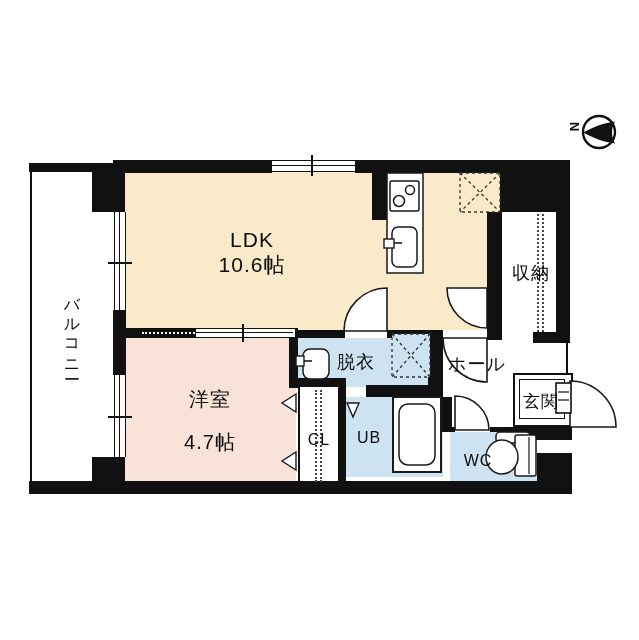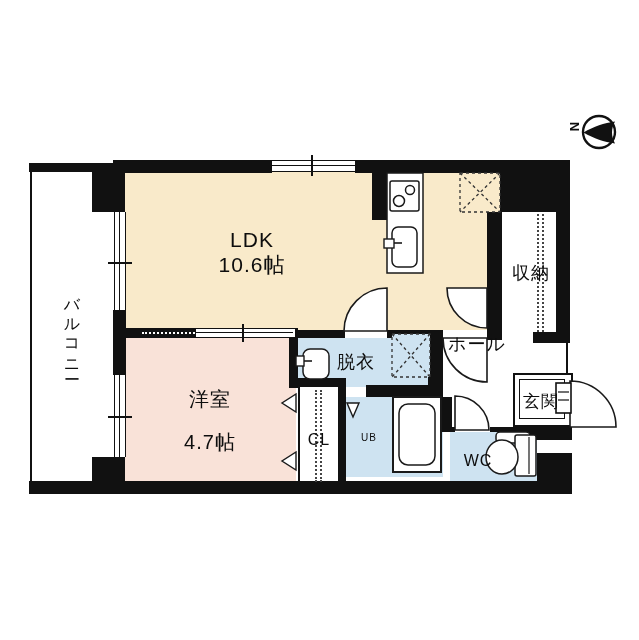--- a/index.html
+++ b/index.html
@@ -143,21 +143,21 @@
     <circle cx="599" cy="132" r="16" fill="#fff" stroke="#111" stroke-width="2.4"></circle>
     <path d="M583.5,132.5 C594,126.5 604,123 615,121.5 C611,128.5 611,136.5 615,143.5 C604,142 594,138.5 583.5,132.5 Z" fill="#111"></path>
   </svg>
 
   <div class="lbl vert" style="left:72px;top:330px;font-size:16px;">バルコニー</div>
   <div class="lbl" style="left:252px;top:239px;font-size:21px;">LDK</div>
   <div class="lbl" style="left:252px;top:264px;font-size:21px;">10.6帖</div>
   <div class="lbl" style="left:210px;top:399px;font-size:20px;">洋室</div>
   <div class="lbl" style="left:210px;top:442px;font-size:20px;">4.7帖</div>
   <div class="lbl" style="left:356px;top:362px;font-size:18px;">脱衣</div>
-  <div class="lbl" style="left:477px;top:344px;font-size:18px;">ホール</div>
+  <div class="lbl" style="left:477px;top:364px;font-size:18px;">ホール</div>
   <div class="lbl" style="left:531px;top:273px;font-size:18px;">収納</div>
   <div class="lbl" style="left:541px;top:401px;font-size:17px;">玄関</div>
   <div class="lbl" style="left:319px;top:440px;font-size:16px;">CL</div>
-  <div class="lbl" style="left:369px;top:438px;font-size:10px;">UB</div>
+  <div class="lbl" style="left:369px;top:438px;font-size:16px;">UB</div>
   <div class="lbl" style="left:478px;top:461px;font-size:16px;">WC</div>
   <div class="lbl" style="left:574px;top:126px;font-size:13px;font-weight:bold;transform:translate(-50%,-50%) rotate(-90deg);">N</div>
 
 </div>
 
 </body></html>

